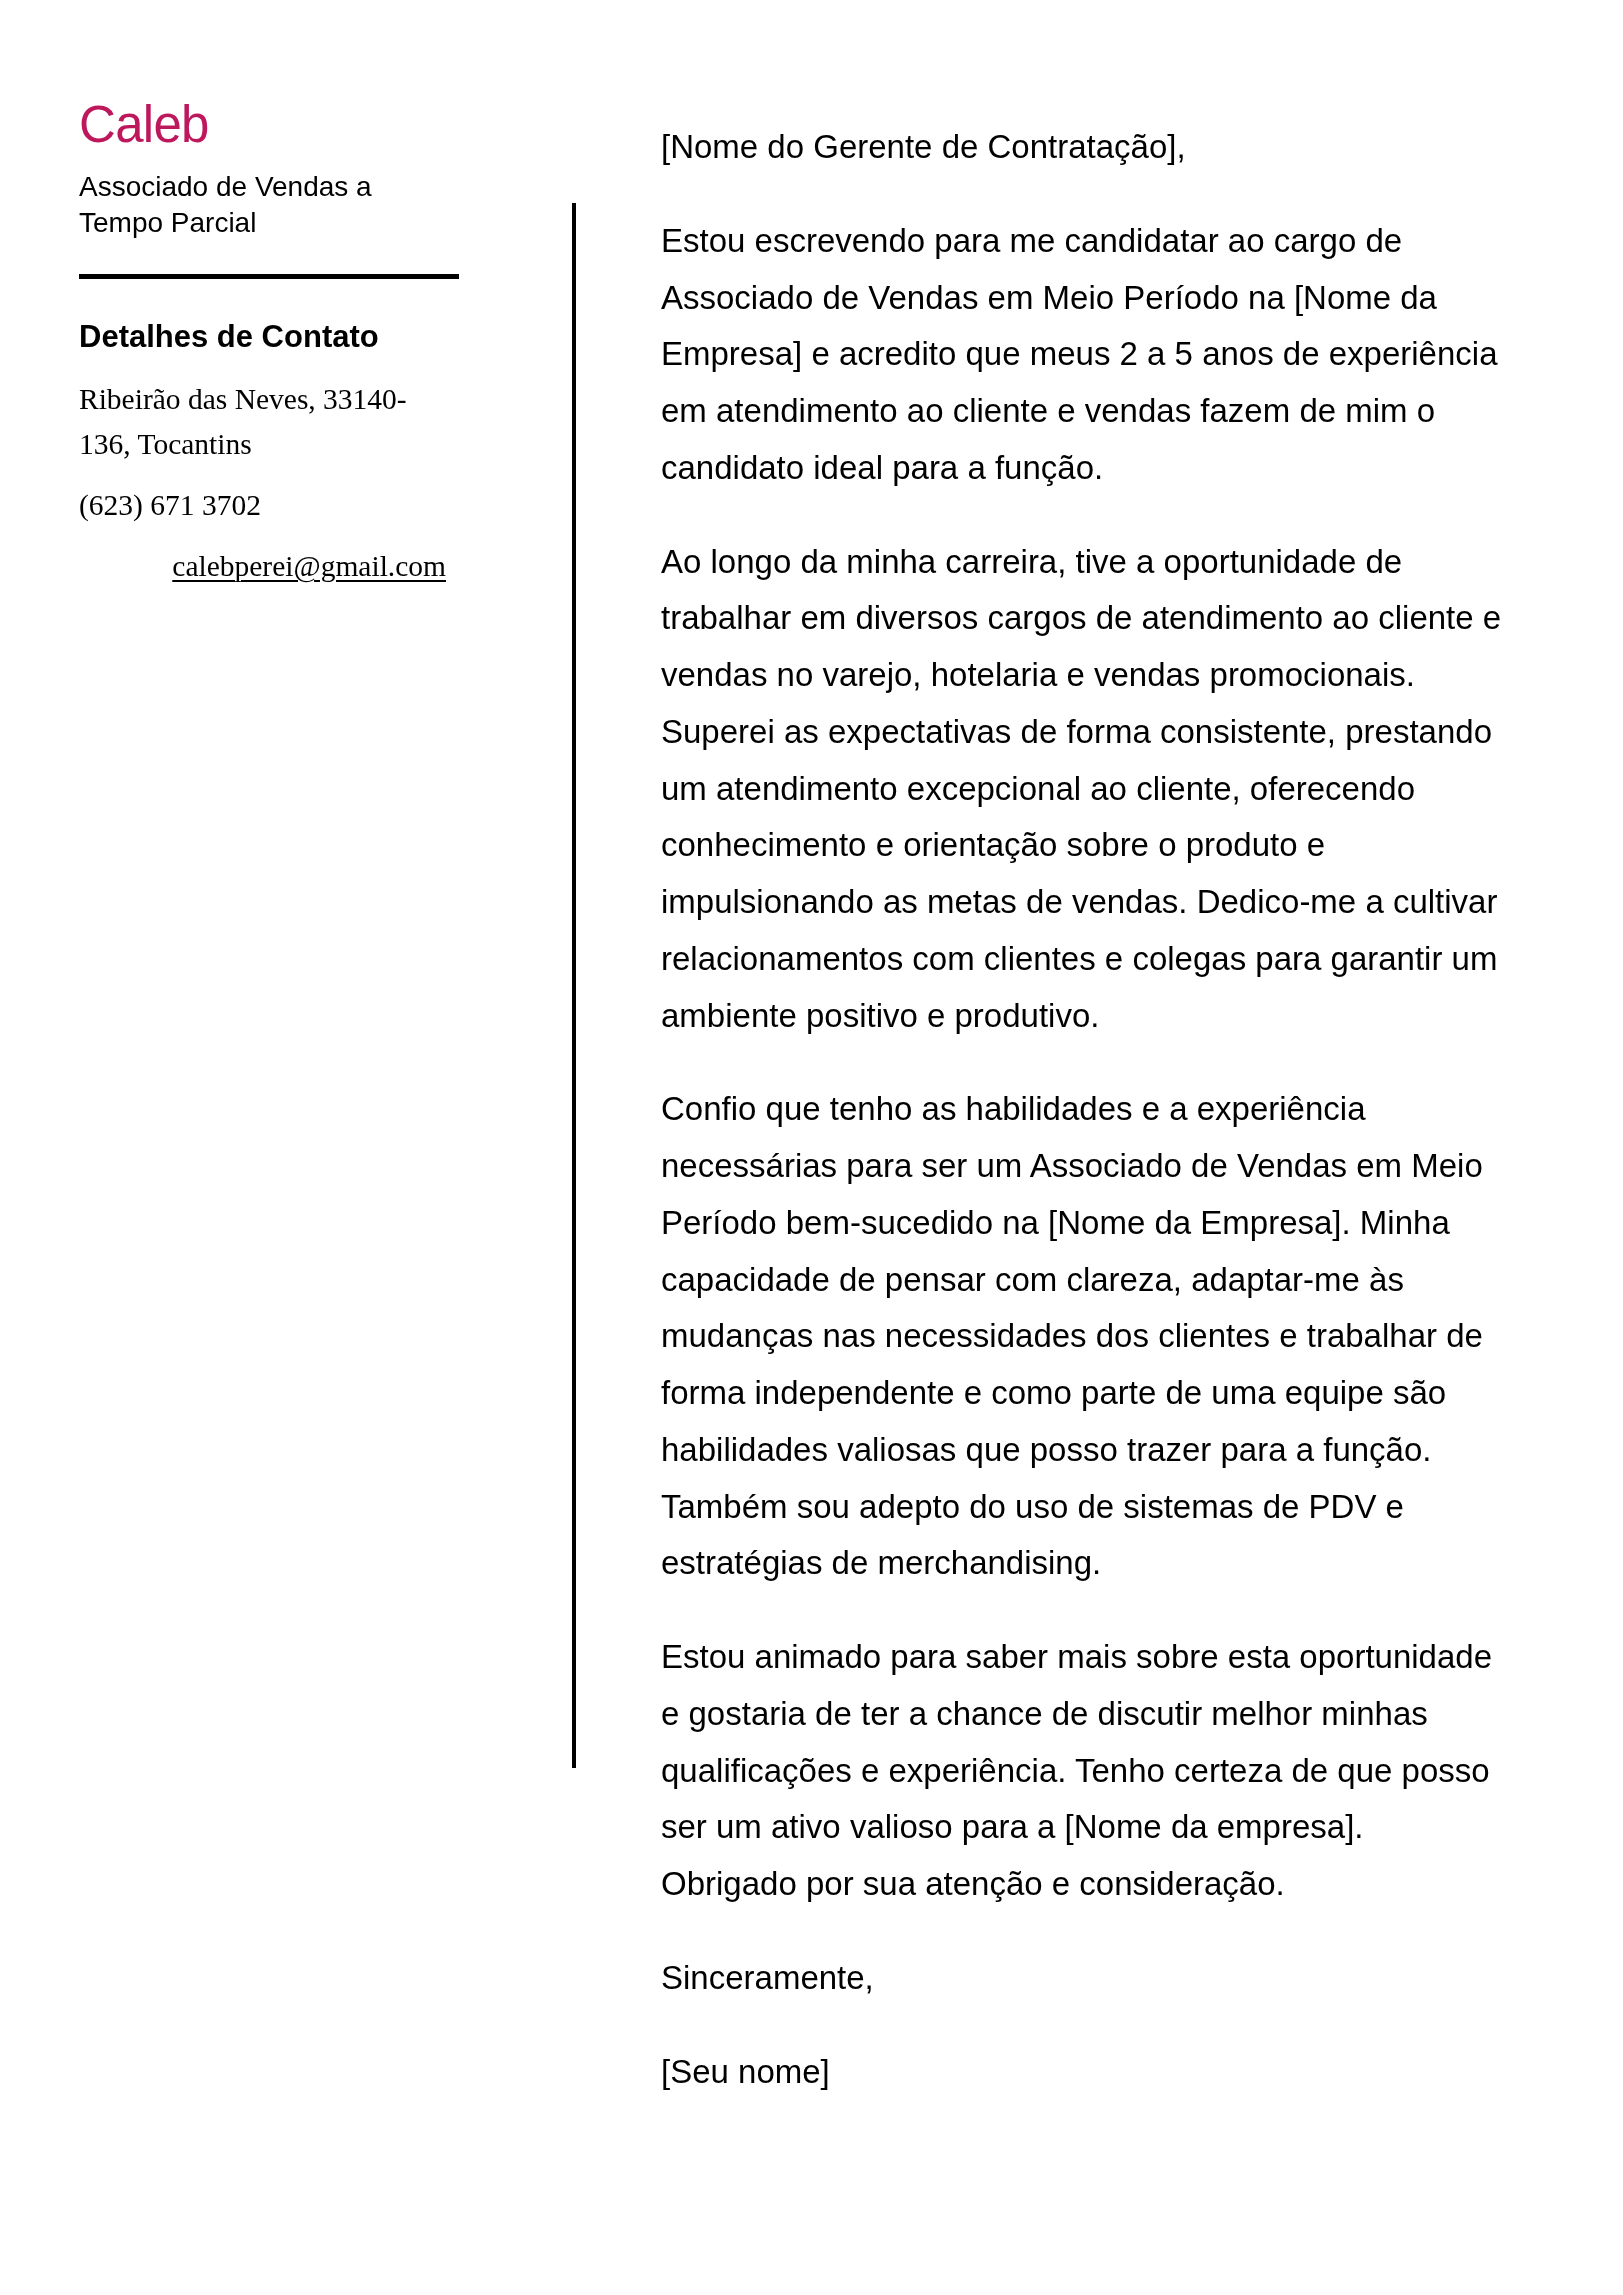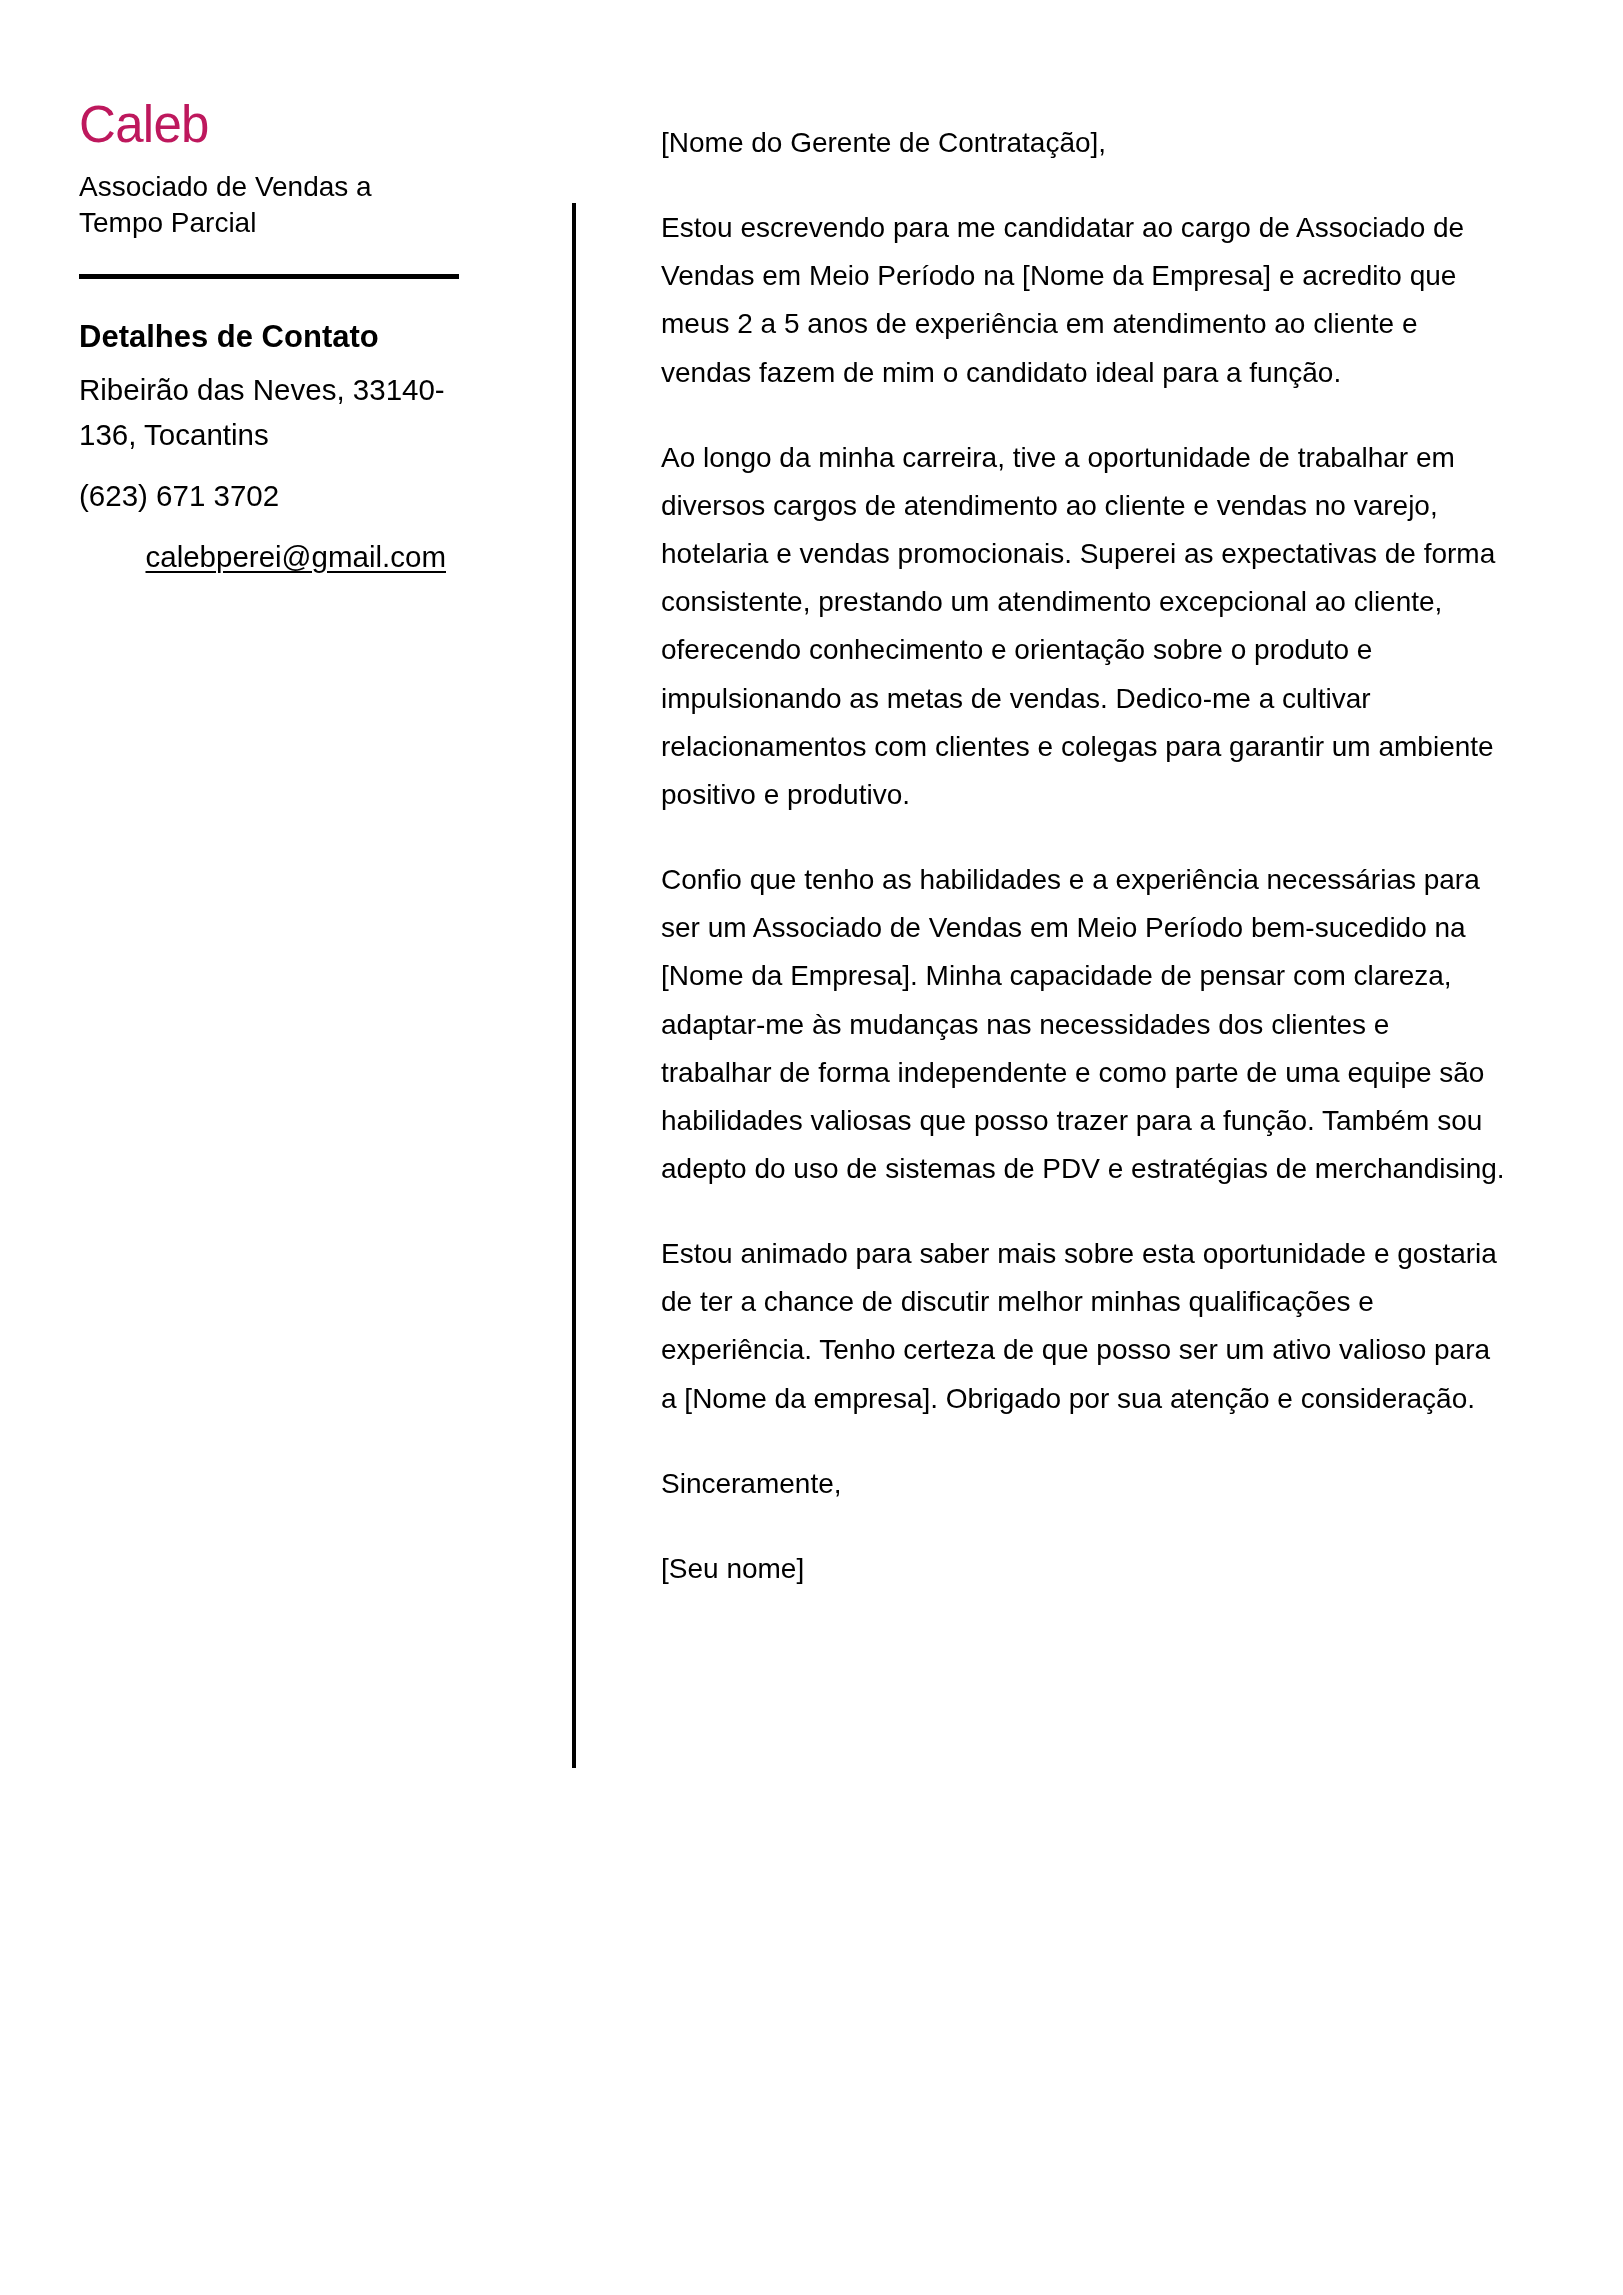--- a/index.html
+++ b/index.html
@@ -64,22 +64,22 @@
   .contact-heading {
     margin-top: 39px;
     font-family: "Liberation Sans", sans-serif;
     font-size: 31px;
     font-weight: 700;
     line-height: 1.2;
     color: #000000;
   }
 
   .contact-list {
-    margin-top: 12px;
-    font-family: Liberation Sans, sans-serif;
+    margin-top: 22px;
+    font-family: Liberation Serif, serif;
     font-size: 29.5px;
     line-height: 1.53;
     font-weight: 400;
     color: #000000;
   }
   .contact-item { margin-bottom: 15.7px; max-width: 367px; }
   .contact-item:last-child { margin-bottom: 0; text-align: right; }
   .contact-email {
     text-decoration: underline;
     text-decoration-thickness: 2px;
@@ -99,21 +99,21 @@
     background: #000000;
   }
 
   
   .body-col {
     position: absolute;
     left: 661px;
     top: 119px;
     width: 845px;
     font-family: "Liberation Sans", sans-serif;
-    font-size: 28px;
+    font-size: 33px;
     line-height: 1.72;
     font-weight: 400;
     color: #000000;
   }
   .body-col p {
     margin: 0 0 37px 0;
   }
   .body-col p:last-child { margin-bottom: 0; margin-top: 24px; }
   .salutation { margin-bottom: 37px; }
   .closing { margin-bottom: 37px; }

